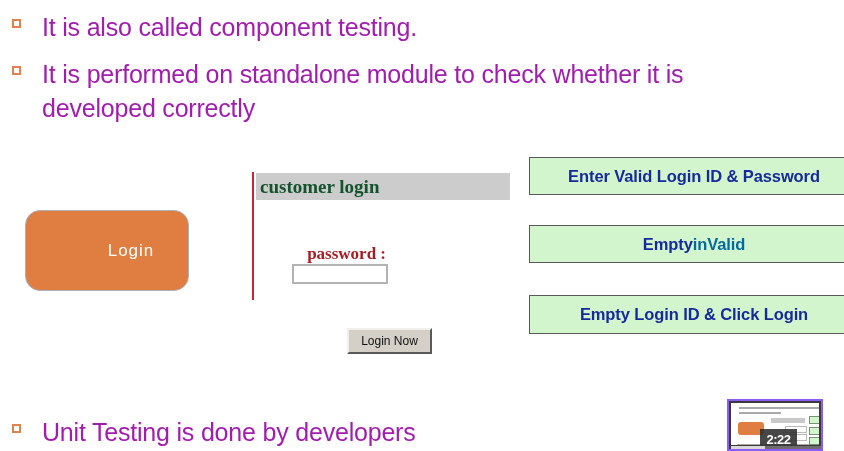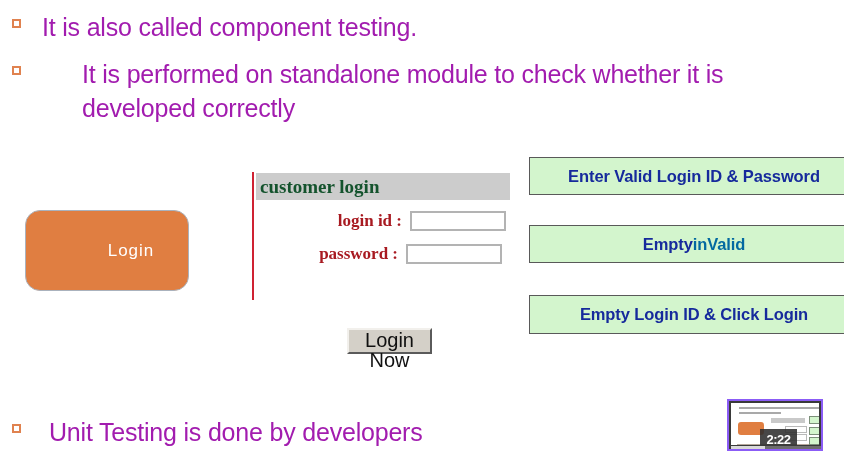--- a/index.html
+++ b/index.html
@@ -34,22 +34,22 @@
   .bullet-text {
     margin-left: 21px;
     font-size: 25px;
     line-height: 34px;
     color: #a21caf;
     letter-spacing: -0.2px;
     white-space: pre-line;
   }
 
   #bullet-1 { left: 12px; top: 10px; }
-  #bullet-2 { left: 12px; top: 57px; width: 820px; gap: 40px; }
-  #bullet-3 { left: 12px; top: 415px; gap: 7px; }
+  #bullet-2 { left: 12px; top: 57px; width: 820px; }
+  #bullet-3 { left: 12px; top: 415px; }
 
   
   #login-shape {
     position: absolute;
     left: 25px;
     top: 210px;
     width: 164px;
     height: 81px;
     background: #e07e41;
     border: 1px solid #aab2bd;
@@ -99,21 +99,21 @@
     color: #14532d;
     margin-left: 4px;
     letter-spacing: 0px;
   }
   .field-row {
     position: absolute;
     display: flex;
     align-items: center;
   }
   #field-loginid { left: 50px; top: 40px; }
-  #field-password { left: 46px; top: 73px; }
+  #field-password { left: 34px; top: 73px; flex-direction: column; }
   .field-label {
     font-family: "Liberation Serif", serif;
     font-weight: bold;
     font-size: 17px;
     color: #a81a21;
     width: 108px;
     text-align: right;
     padding-right: 8px;
     box-sizing: border-box;
     white-space: nowrap;
@@ -137,21 +137,21 @@
     top: 328px;
     width: 85px;
     height: 26px;
     background: #d4d0c8;
     border-top: 2px solid #f2f0ec;
     border-left: 2px solid #f2f0ec;
     border-right: 2px solid #5a5a5a;
     border-bottom: 2px solid #5a5a5a;
     box-sizing: border-box;
     font-family: "Liberation Sans", sans-serif;
-    font-size: 20px;
+    font-size: 12px;
     color: #111111;
     cursor: pointer;
     padding: 0;
     line-height: 1;
   }
 
   
   .green-box {
     position: absolute;
     left: 529px;
@@ -286,24 +286,20 @@
   <span class="shape-label">Login</span>
 </div>
 
 <div id="login-form">
   <div id="form-rule"></div>
 
   <div id="form-header">
     <span class="header-label">customer login</span>
   </div>
 
-  <div class="field-row" id="field-loginid">
-    <span class="field-label">login id :</span>
-    <input class="field-input" type="text" value="" style="">
-  </div>
 
   <div class="field-row" id="field-password">
     <span class="field-label">password :</span>
     <input class="field-input" type="text" value="" style="">
   </div>
 </div>
 
 <button id="login-now-button">Login Now</button>
 
 <div class="green-box" id="green-box-1">

